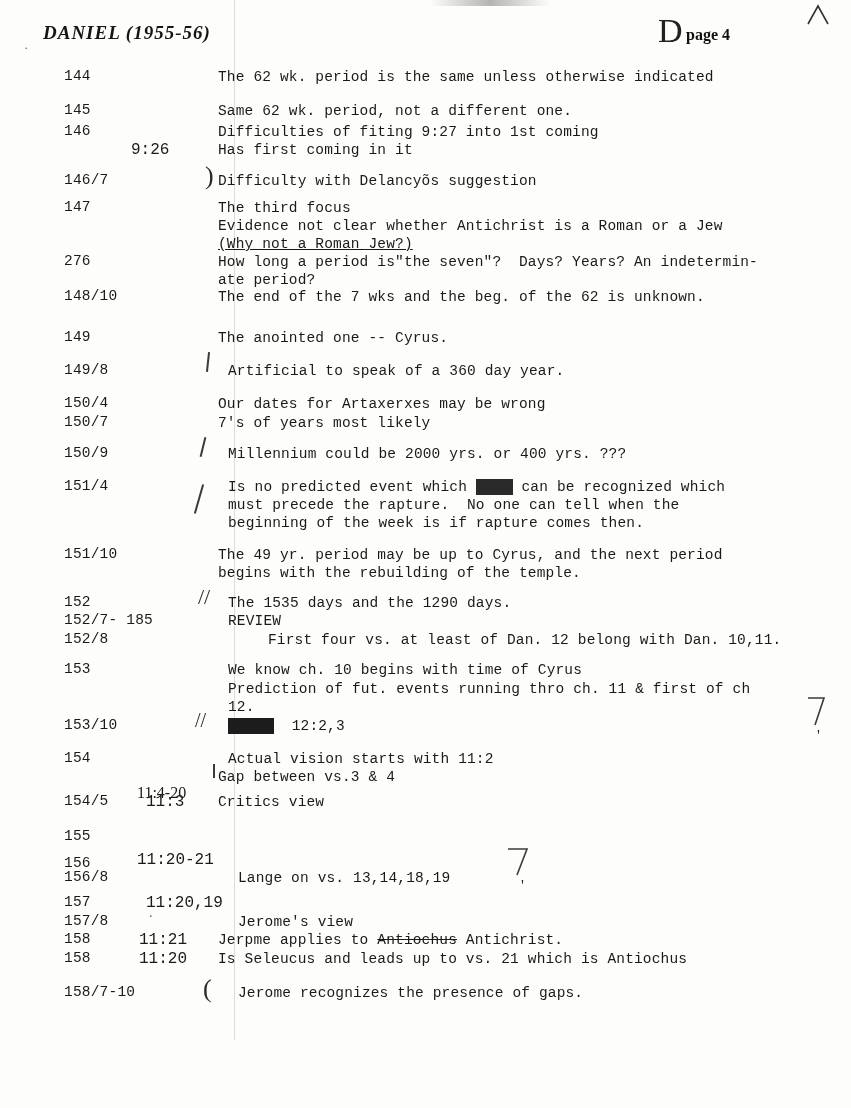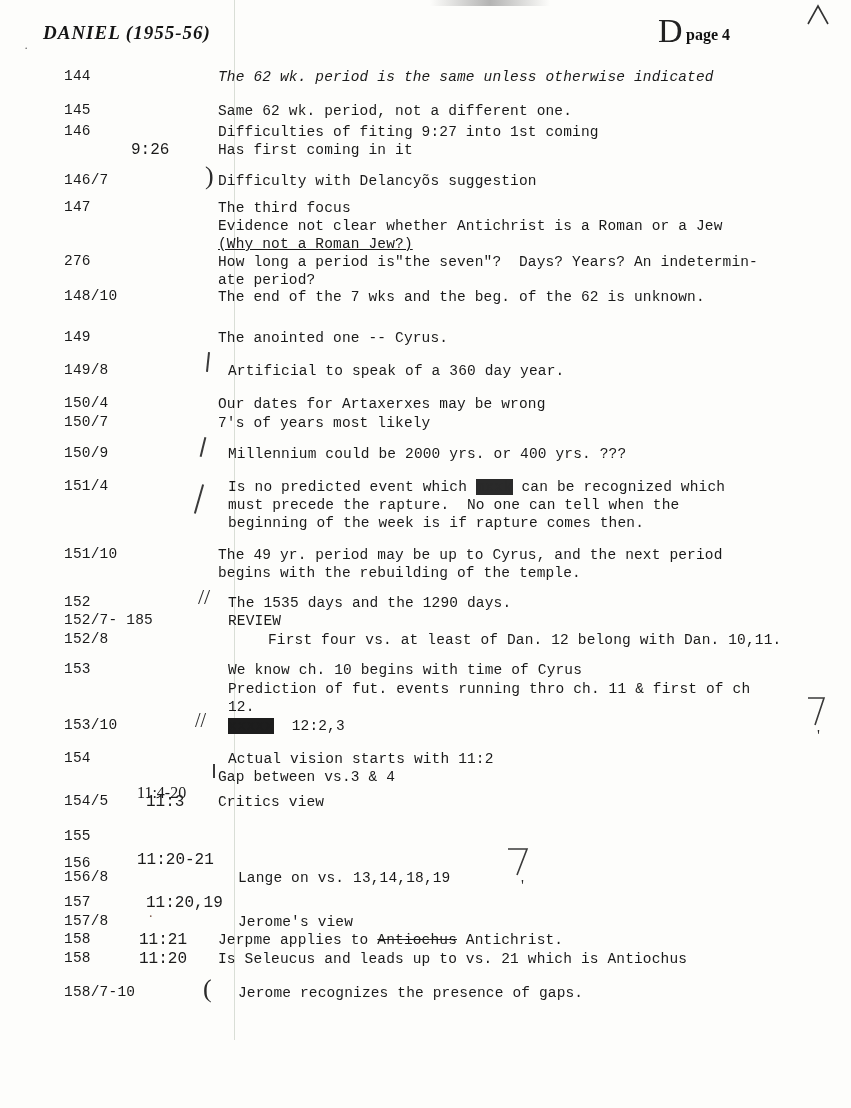--- a/index.html
+++ b/index.html
@@ -147,21 +147,21 @@
   <div class="corner-mark" style="top:16px; left:62px; font-size:15px;">.</div>
   <div class="corner-mark" style="top:40px; left:24px; font-size:13px;">·</div>
 
   <div class="header">
     <span class="title">DANIEL (1955-56)</span>
   </div>
   <div class="page-letter">D</div>
   <div class="page-label">page 4</div>
 
   <div class="col-ref" style="top:68px;">144</div>
-  <div class="col-text" style="top:68px;font-style:italic;">The 62 wk. period is the same unless otherwise indicated</div>
+  <div class="col-text" style="top:68px;">The 62 wk. period is the same unless otherwise indicated</div>
 
   <div class="col-ref" style="top:102px;">145</div>
   <div class="col-text" style="top:102px;">Same 62 wk. period, not a different one.</div>
 
   <div class="col-ref" style="top:123px;">146</div>
   <div class="col-text" style="top:123px;">Difficulties of fiting 9:27 into 1st coming</div>
 
   <div class="col-mid" style="top:141px;">9:26</div>
   <div class="col-text" style="top:141px;">Has first coming in it</div>
 

